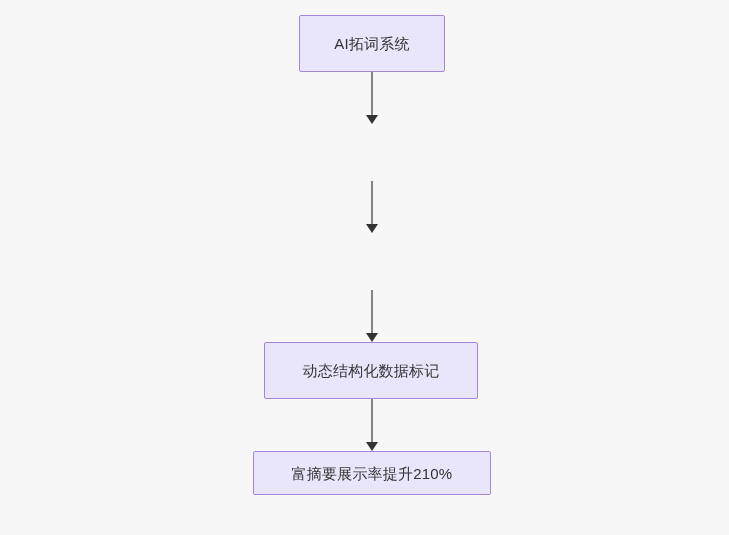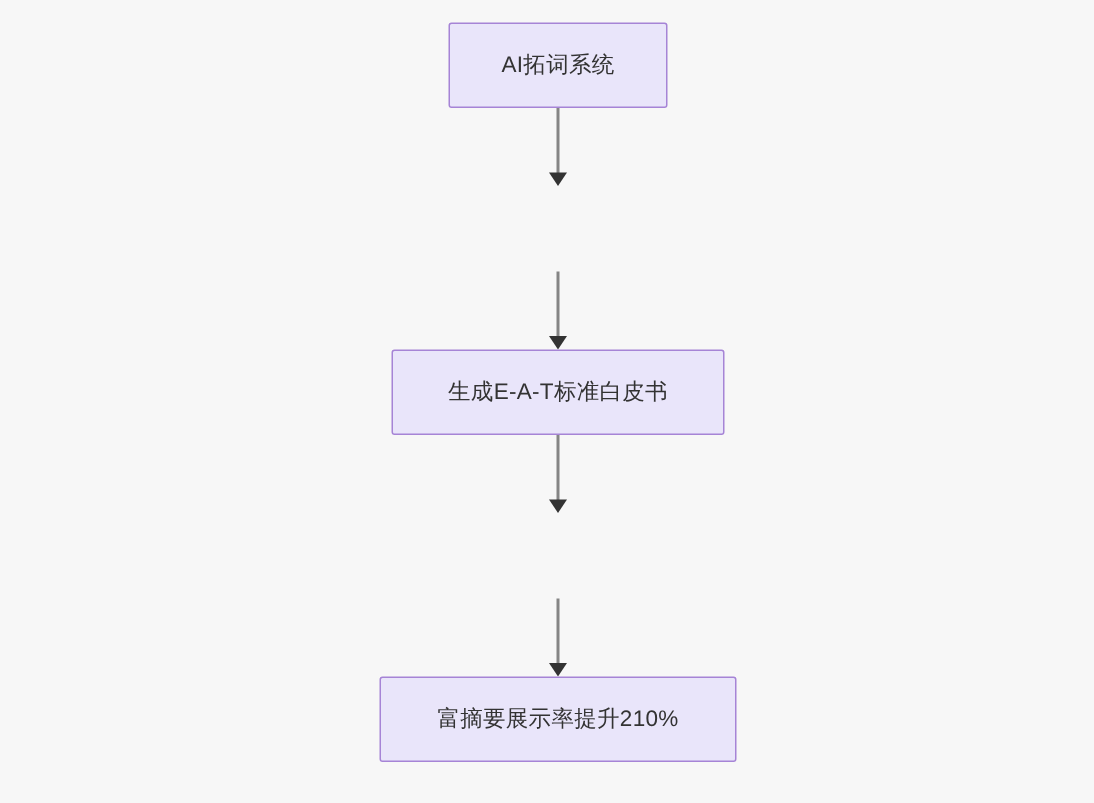--- a/index.html
+++ b/index.html
@@ -73,18 +73,18 @@
     <div class="head" style="top: 43px; border-top-color: rgb(51, 51, 51);"></div>
   </div>
   <div class="edge" style="left: 365px; top: 399px; height: 52px;">
     <div class="stem" style="height: 44px; background: rgb(133, 133, 133);"></div>
     <div class="head" style="top: 43px; border-top-color: rgb(51, 51, 51);"></div>
   </div>
 
   <div class="node" style="left: 299px; top: 15px; width: 146px; height: 57px; background: rgb(233, 229, 250); border-color: rgb(166, 132, 214); color: rgb(51, 51, 51);">AI拓词系统</div>
 
 
-  <div class="node" style="left: 261px; top: 233px; width: 222px; height: 57px; background: rgb(233, 229, 250); border-color: rgb(166, 132, 214); color: rgb(51, 51, 51);">生成E-A-T标准白皮书</div>
 
+  <div class="node" style="left: 264px; top: 342px; width: 214px; height: 57px; background: rgb(233, 229, 250); border-color: rgb(166, 132, 214); color: rgb(51, 51, 51);">动态结构化数据标记</div>
 
-  <div class="node" style="left: 253px; top: 451px; width: 238px; height: 57px; background: rgb(233, 229, 250); border-color: rgb(166, 132, 214); color: rgb(51, 51, 51);">富摘要展示率提升210%</div>
+  <div class="node" style="left: 253px; top: 451px; width: 238px; height: 44px; background: rgb(233, 229, 250); border-color: rgb(166, 132, 214); color: rgb(51, 51, 51);">富摘要展示率提升210%</div>
 
 </div>
 
 </body></html>

